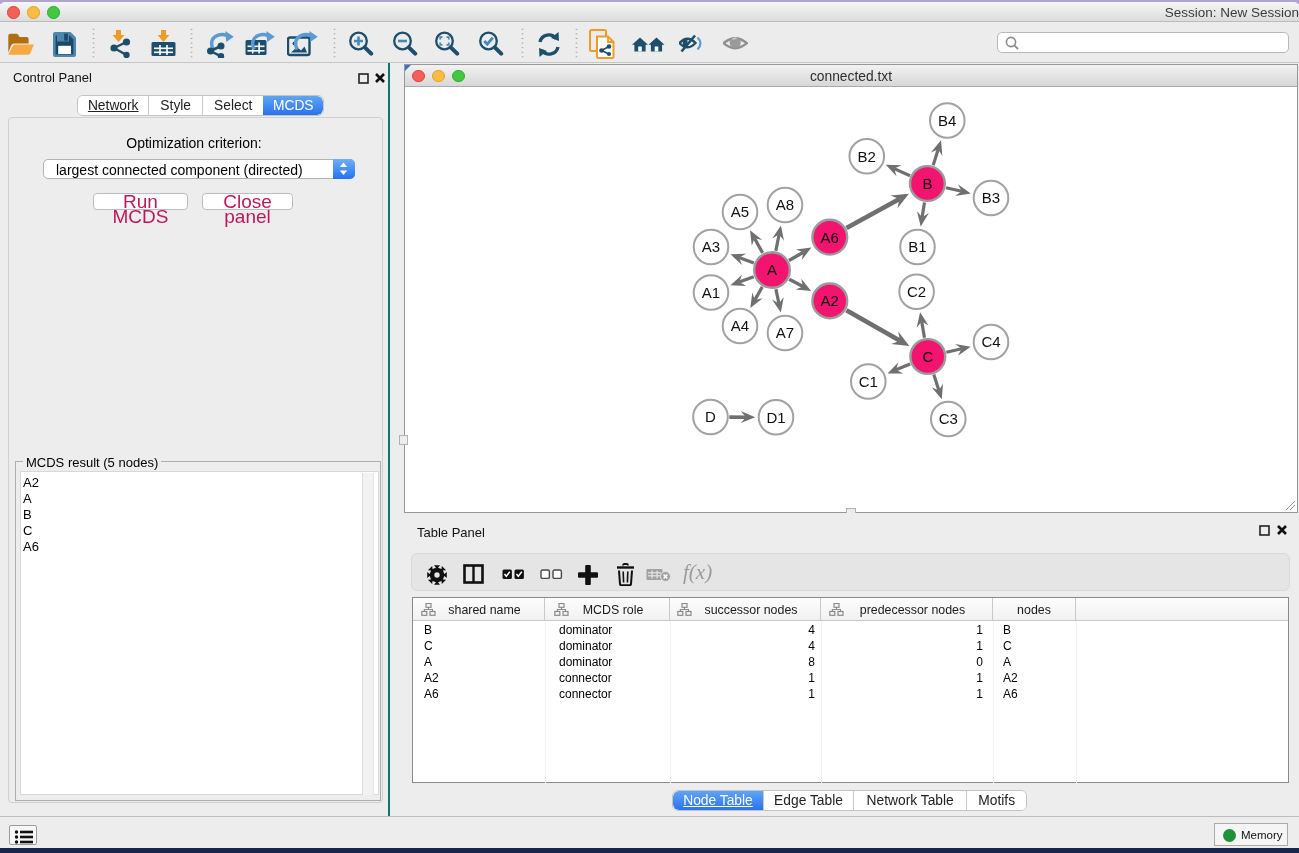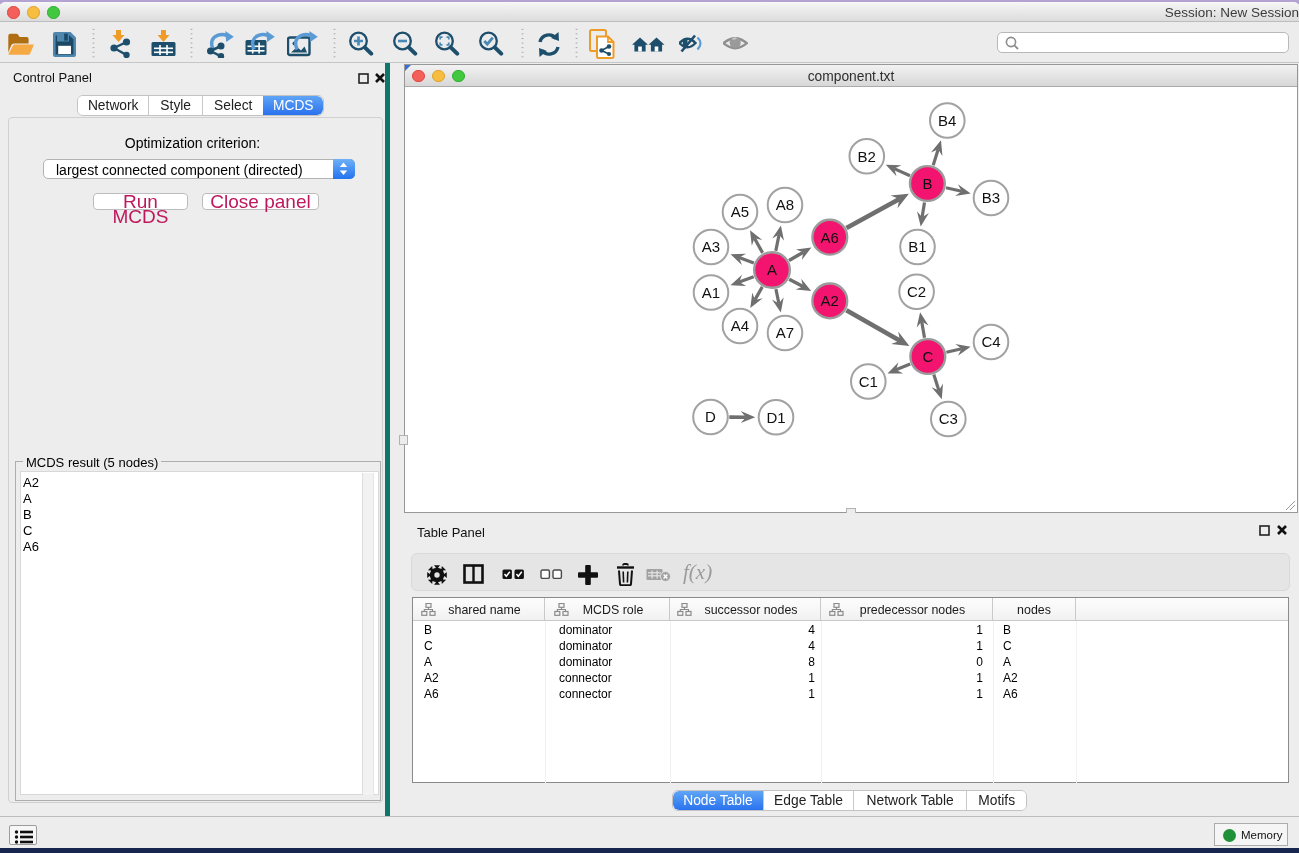--- a/index.html
+++ b/index.html
@@ -17,27 +17,27 @@
   
   #toolbar { left:0; top:22px; width:1299px; height:41px; background:#ececec;
     border-bottom:1px solid #c6c6c6; }
   .tsep { position:absolute; top:5px; height:31px; width:2.5px;
     background:radial-gradient(circle at 50% 50%, #9f9f9f 28%, rgba(0,0,0,0) 34%);
     background-size:2.5px 4.6px; background-repeat:repeat-y; }
   #searchbox { position:absolute; left:997px; top:10px; width:292px; height:21px;
     background:#fff; border:1px solid #b9b9b9; border-radius:5px; }
   
   #cpanel { left:0; top:63px; width:390px; height:753px; background:#ededed;
-    border-right:5px solid #0f766e; }
+    border-right:2px solid #0f766e; }
   #cpanel .hdr { position:absolute; left:13px; top:7px; font-size:13px; color:#111; }
   .tabset { position:absolute; display:flex; height:21px;
     border:1px solid #c3c3c3; border-radius:6px; background:#fff; overflow:hidden; }
   .tabset .tab { height:100%; display:flex; align-items:center; justify-content:center;
     font-size:13.8px; color:#222; border-left:1px solid #c9c9c9; background:#fff; }
-  .tabset .tab:first-child { border-left:none; }
+  .tabset .tab:first-child { border-left:none;text-decoration:underline; }
   .tabset .tab.sel { background:linear-gradient(#5fa5f6,#2a72ee); color:#fff; border-left:none; }
   .tabset .tab.selR { border-radius:0 6px 6px 0; }
   .tabset .tab.selL { border-radius:6px 0 0 6px; }
   #subpanel { position:absolute; left:8px; top:54px; width:375px; height:686px;
     background:#ededed; border:1px solid #d0d0d0; border-radius:4px; }
   #optlabel { position:absolute; left:0; width:100%; top:72px; text-align:center;
     font-size:14px; color:#000; }
   #dropdown { position:absolute; left:43px; top:96px; width:312px; height:20px;
     background:#fff; border:1px solid #b3b3b3; border-radius:5px; }
   #dropdown .txt { position:absolute; left:12px; top:2px; font-size:14px; color:#000; }
@@ -246,40 +246,40 @@
   <div id="subpanel"></div>
   <div id="optlabel">Optimization criterion:</div>
   <div id="dropdown">
     <div class="txt">largest connected component (directed)</div>
     <div class="step"><svg width="22" height="20">
           <polygon points="10.5,3.5 6.8,8 14.2,8" fill="#fff"></polygon>
           <polygon points="6.8,11.5 14.2,11.5 10.5,16" fill="#fff"></polygon>
         </svg></div>
   </div>
   <div class="btn" style="left:93px;top:129.5px;width:95px;">Run MCDS</div>
-  <div class="btn" style="left:202px;top:129.5px;width:117px;">Close panel</div>
+  <div class="btn" style="left:202px;top:129.5px;width:91px;">Close panel</div>
   <div id="groupbox">
     <div id="grouplabel">MCDS result (5 nodes)</div>
     <div id="mlist">
       <div class="it" style="top:3px;">A2</div>
       <div class="it" style="top:19px;">A</div>
       <div class="it" style="top:35px;">B</div>
       <div class="it" style="top:51px;">C</div>
       <div class="it" style="top:67px;">A6</div>
       <div id="mscroll"></div>
     </div>
   </div>
 </div>
 
 <div id="netwin" class="abs">
   <div id="nettitle">
     <div class="light" style="left:7px;top:4.5px;background:#f3605a;border:1px solid #e0443e;"></div>
     <div class="light" style="left:27px;top:4.5px;background:#f6bd40;border:1px solid #e0a32c;"></div>
     <div class="light" style="left:47px;top:4.5px;background:#41c83f;border:1px solid #2fae31;"></div>
-    <div class="t">component.txt</div>
+    <div class="t">connected.txt</div>
   </div>
   <div id="netcanvas">
   <svg width="892" height="426" style="position:absolute;left:0;top:0;">
   <line x1="348.7" y1="189.7" x2="334.2" y2="195.1" stroke="#6f6f6f" stroke-width="3.2"></line>
   <polygon points="325.5,198.3 337.0,187.7 334.2,195.1 341.2,198.9" fill="#6f6f6f"></polygon>
   <line x1="348.8" y1="176.1" x2="334.1" y2="170.6" stroke="#6f6f6f" stroke-width="3.2"></line>
   <polygon points="325.5,167.3 341.1,166.8 334.1,170.6 336.9,178.1" fill="#6f6f6f"></polygon>
   <line x1="357.3" y1="199.9" x2="349.9" y2="212.9" stroke="#6f6f6f" stroke-width="3.2"></line>
   <polygon points="345.3,220.9 347.3,205.4 349.9,212.9 357.7,211.3" fill="#6f6f6f"></polygon>
   <line x1="357.6" y1="165.9" x2="349.5" y2="151.3" stroke="#6f6f6f" stroke-width="3.2"></line>

